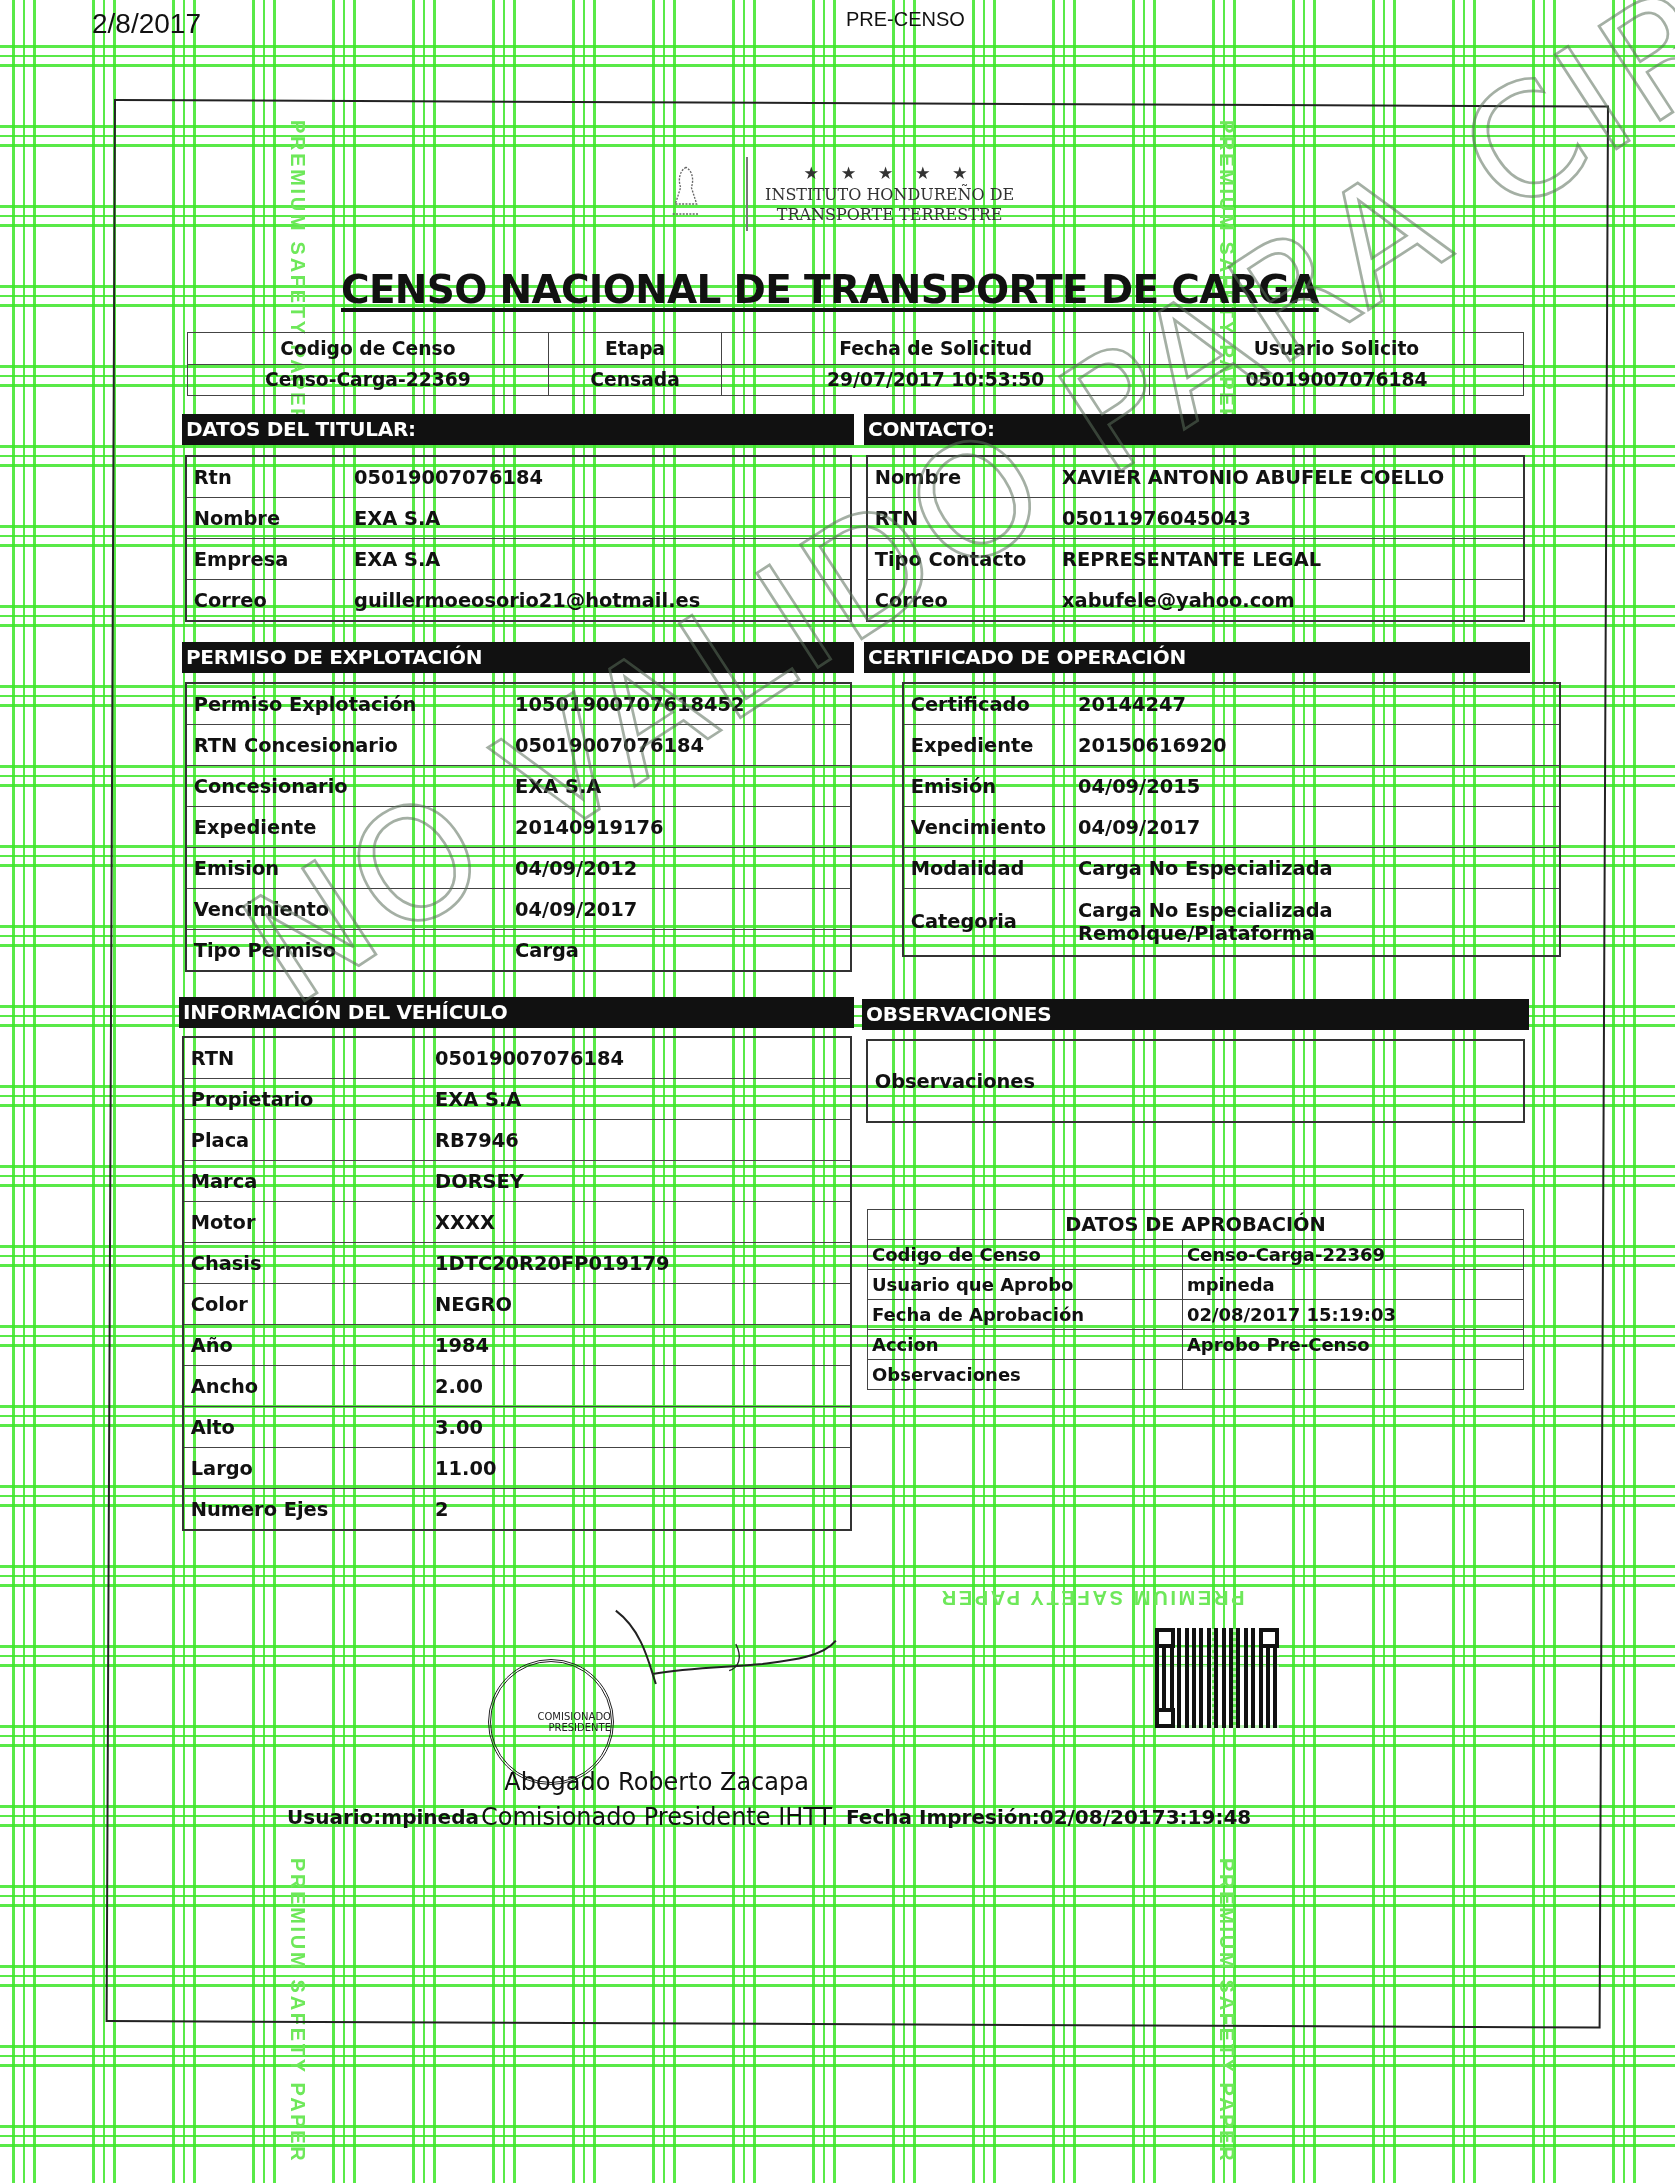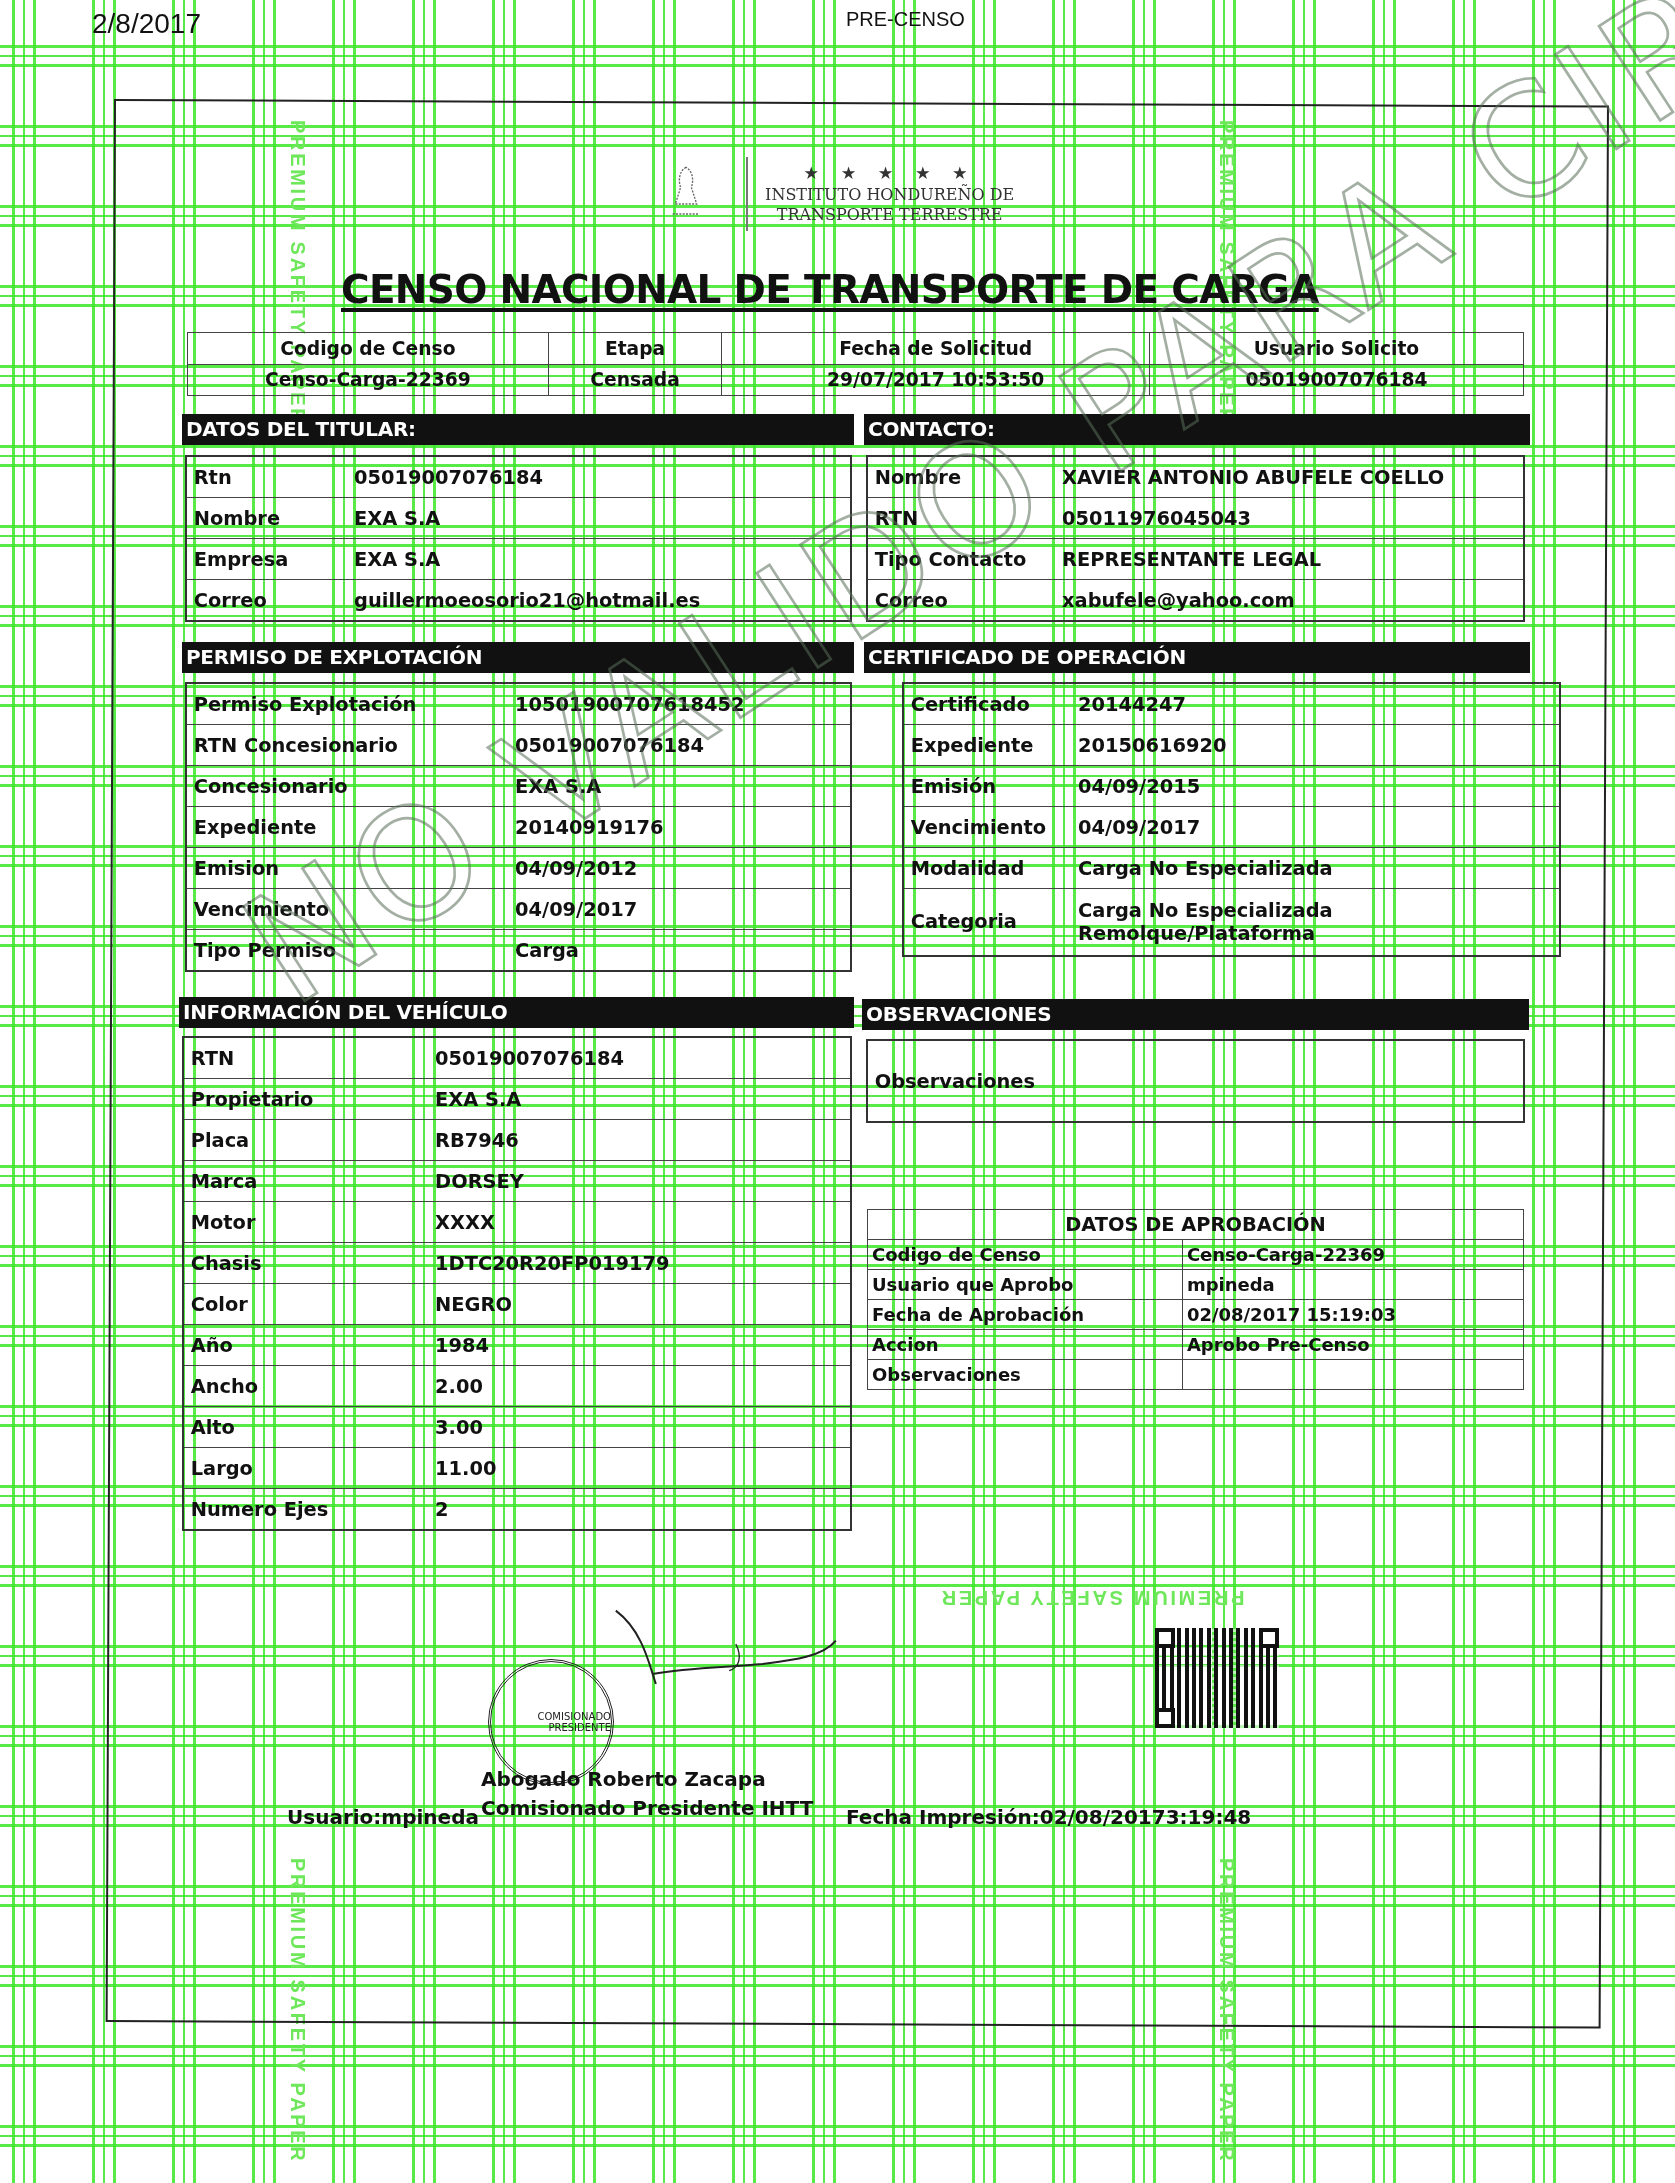--- a/index.html
+++ b/index.html
@@ -40,21 +40,21 @@
   .approval { position: absolute; left: 867px; top: 1209px; width: 657px; padding-left: 39px; }
   .approval td { border: 1.3px solid #444; font-weight: bold; font-size: 18px; height: 29px; padding: 0 4px; }
   .approval td.hdr { text-align: center; font-size: 19.4px; }
   .stamp-text {
     position: absolute; left: 214px; top: 889px; transform: rotate(-33deg); transform-origin: 0 0;
     font-family: "DejaVu Sans", sans-serif; font-size: 154px; color: transparent;
     -webkit-text-stroke: 2.7px rgba(90,110,90,0.55); white-space: nowrap; letter-spacing: 6.7px;
   }
   .seal { position: absolute; left: 488px; top: 1659px; width: 120px; height: 120px; border: 3.3px double #222; border-radius: 50%; display: flex; align-items: center; justify-content: center; font-size: 10px; text-align: right; color: #222; }
   .signature { position: absolute; left: 602px; top: 1604px; width: 241px; height: 100px; }
-  .signer { position: absolute; left: 481px; top: 1765px; text-align: left; font-weight: bold; font-size: 20px; line-height: 1.45; }
+  .signer { position: absolute; left: 481px; top: 1765px; text-align: center; font-weight: normal; font-size: 24px; line-height: 1.45; }
   .qr { position: absolute; left: 1155px; top: 1628px; width: 124px; height: 100px; background:
     repeating-linear-gradient(90deg, #111 0 4px, transparent 4px 7.4px),
     repeating-linear-gradient(0deg, rgba(255,255,255,0.6) 0 3.3px, transparent 3.3px 6px); }
   .qr .finder { position: absolute; width: 20px; height: 20px; border: 4px solid #111; background: #fff; box-sizing: border-box; }
   .footer-user { position: absolute; left: 287px; top: 1805px; font-weight: bold; font-size: 20px; }
   .footer-print { position: absolute; left: 846px; top: 1805px; font-weight: bold; font-size: 20px; }
 </style>
 </head>
 <body>
 

